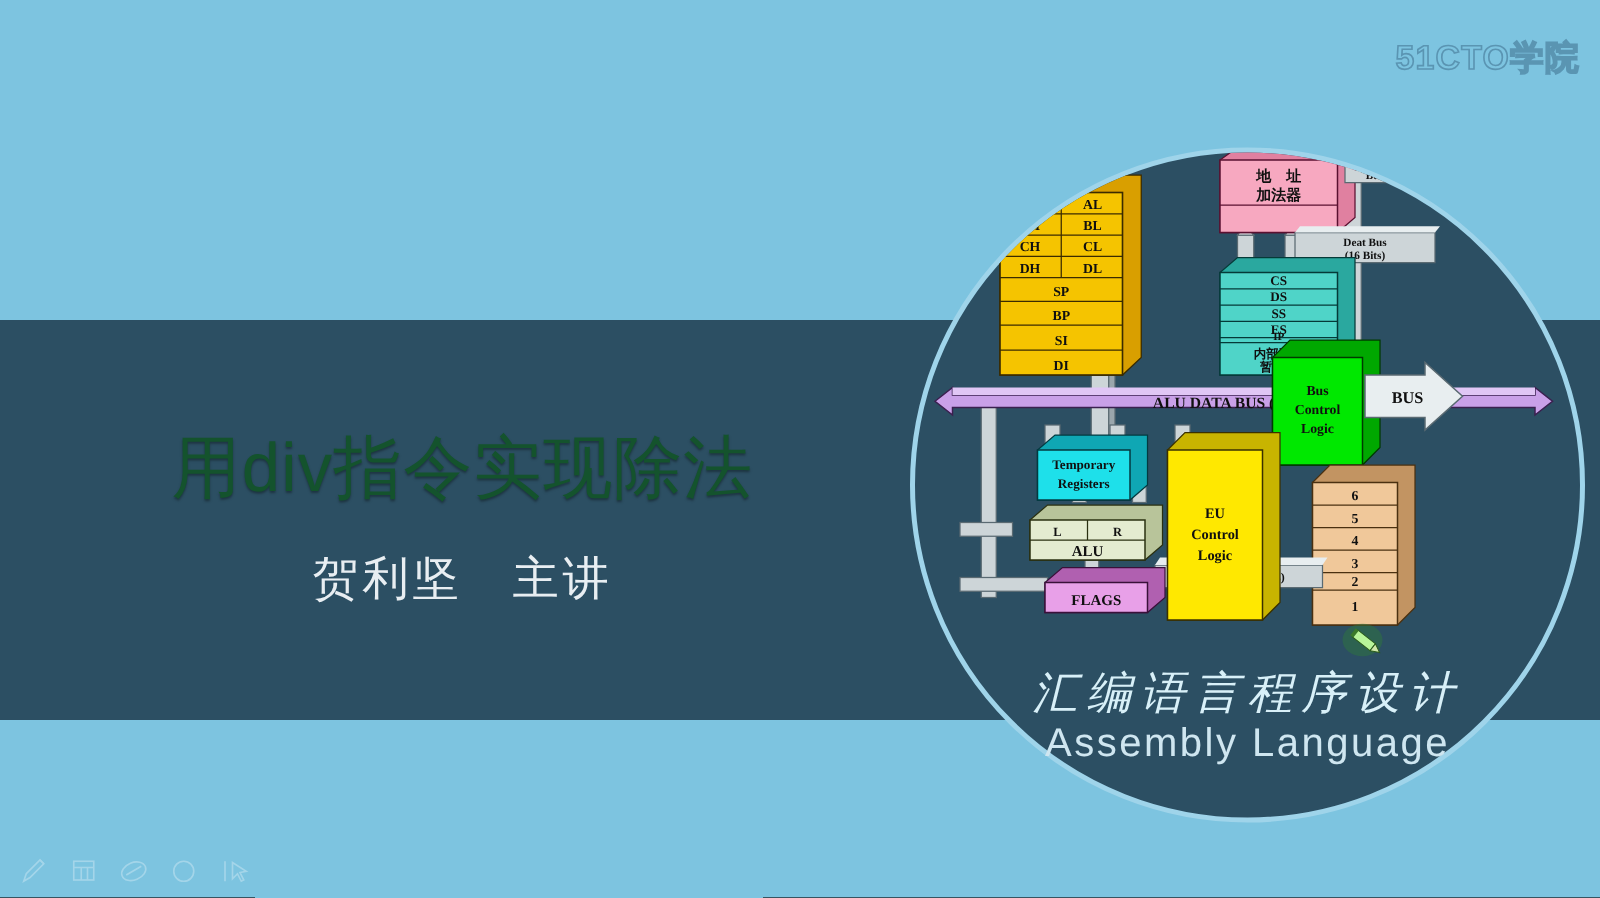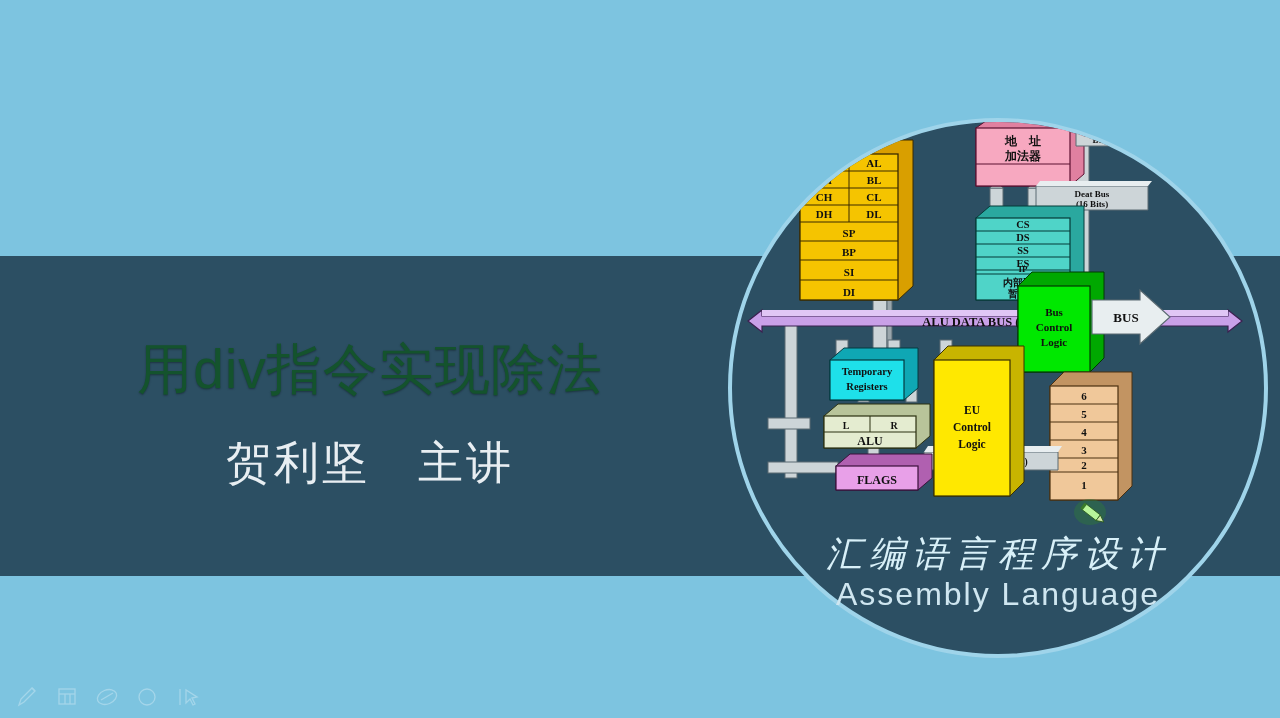--- a/index.html
+++ b/index.html
@@ -19,21 +19,21 @@
     position:absolute;left:0;top:256px;width:740px;height:320px;
     display:flex;flex-direction:column;align-items:center;justify-content:center;
     z-index:6;
   }
   #page-title{
     color:#14532d;font-size:55px;font-weight:400;letter-spacing:1px;
     line-height:1.1;margin:0 0 34px 0;white-space:nowrap;
     text-shadow:0 1px 2px rgba(0,0,0,.35);
   }
   #presenter{
-    color:#e8eef2;font-size:45px;font-weight:400;letter-spacing:3px;
+    color:#e8eef2;font-size:37px;font-weight:400;letter-spacing:3px;
     margin:0;white-space:nowrap;text-align:center;
   }
 
   
   #circle-wrap{
     position:absolute;left:728px;top:118px;width:540px;height:540px;z-index:5;
   }
   #circle-ring{
     position:absolute;inset:0;border-radius:50%;
     background:#2c4f63;border:4px solid #9fd4ea;box-sizing:border-box;
@@ -71,20 +71,21 @@
   
   .dlabel{font-family:"Liberation Serif","DejaVu Serif",serif;font-weight:700;fill:#101010;}
 </style>
 </head>
 <body>
 
 <div id="stage">
 
   <div class="band-dark" id="band-main"></div>
 
+  <div id="watermark">51CTO学院</div>
 
   <div id="title-zone">
     <h1 id="page-title">用div指令实现除法</h1>
     <p id="presenter">贺利坚　主讲</p>
   </div>
 
   <div id="circle-wrap">
     <div id="circle-ring"></div>
 
     <svg id="diagram" viewBox="0 0 540 540">

